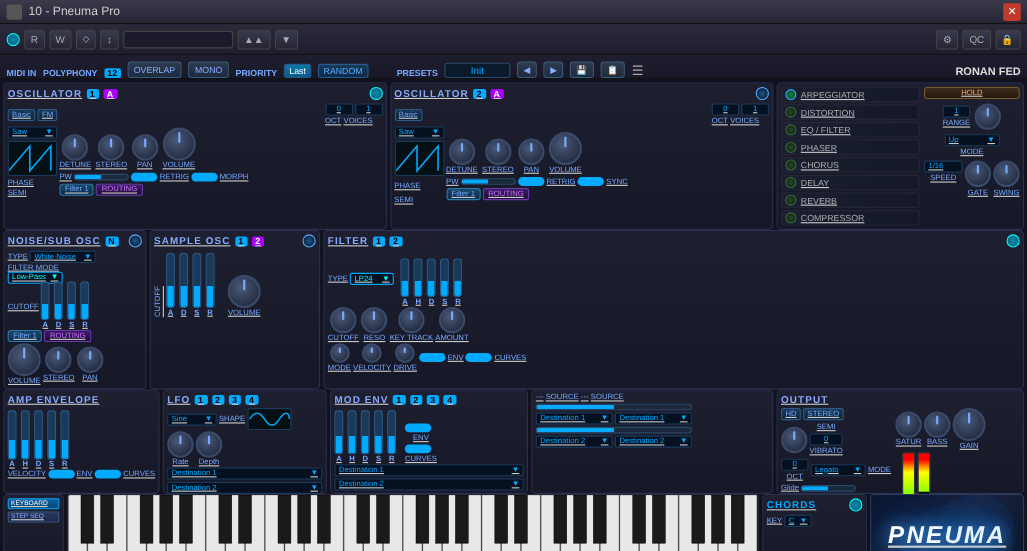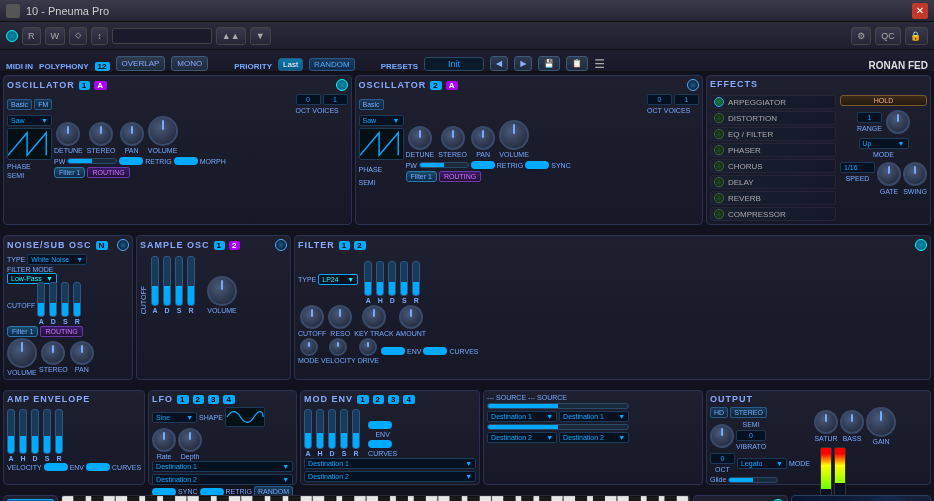--- a/index.html
+++ b/index.html
@@ -411,21 +411,22 @@
     .power-btn.on {
       border-color: #0ff;
       background: radial-gradient(circle, #0a8aaa, #0a5a7a);
     }
 
     
     .panels-area {
       flex: 1;
       display: flex;
       flex-direction: column;
-      gap: 10px;
+      gap: 0;
+      text-decoration: underline;
     }
     .top-panels {
       display: flex;
       gap: 3px;
       flex: 1;
     }
     .mid-panels {
       display: flex;
       gap: 3px;
       flex: 1;
@@ -549,21 +550,21 @@
   <div class="toolbar-btn">QC</div>
   <div class="toolbar-btn">🔒</div>
 </div>
 
 <div class="sub-toolbar">
   <span class="sub-label">MIDI IN</span>
   <span class="sub-label">POLYPHONY</span>
   <span class="sub-num">12</span>
   <div class="sub-btn">OVERLAP</div>
   <div class="sub-btn">MONO</div>
-  <span style="margin-left:20px;" class="sub-label">PRIORITY</span>
+  <span style="" class="sub-label">PRIORITY</span>
   <div class="priority-btn active">Last</div>
   <div class="priority-btn">RANDOM</div>
   <span style="margin-left:20px;" class="sub-label">PRESETS</span>
   <div class="preset-display">Init</div>
   <div class="sub-btn">◀</div>
   <div class="sub-btn">▶</div>
   <div class="sub-btn">💾</div>
   <div class="sub-btn">📋</div>
   <span class="hamburger">☰</span>
   <span class="ronan-fed">RONAN FED</span>
@@ -716,23 +717,20 @@
               <div class="filter-btn">
                 <span>Filter 1</span>
               </div>
               <div class="routing-btn">ROUTING</div>
             </div>
           </div>
         </div>
       </div>
 
       <div class="panel effects-outer" style="display:flex; flex-direction:column; gap:3px; min-width:220px;">
-        <div class="panel-title">
-          <span>EFFECTS</span>
-        </div>
         <div style="display:flex; gap:4px; flex:1;">
 
           <div style="flex:1; display:flex; flex-direction:column; gap:2px;">
             <div class="effect-row">
               <div class="effect-power on"></div>
               <span class="effect-name">ARPEGGIATOR</span>
             </div>
             <div class="effect-row">
               <div class="effect-power"></div>
               <span class="effect-name">DISTORTION</span>

